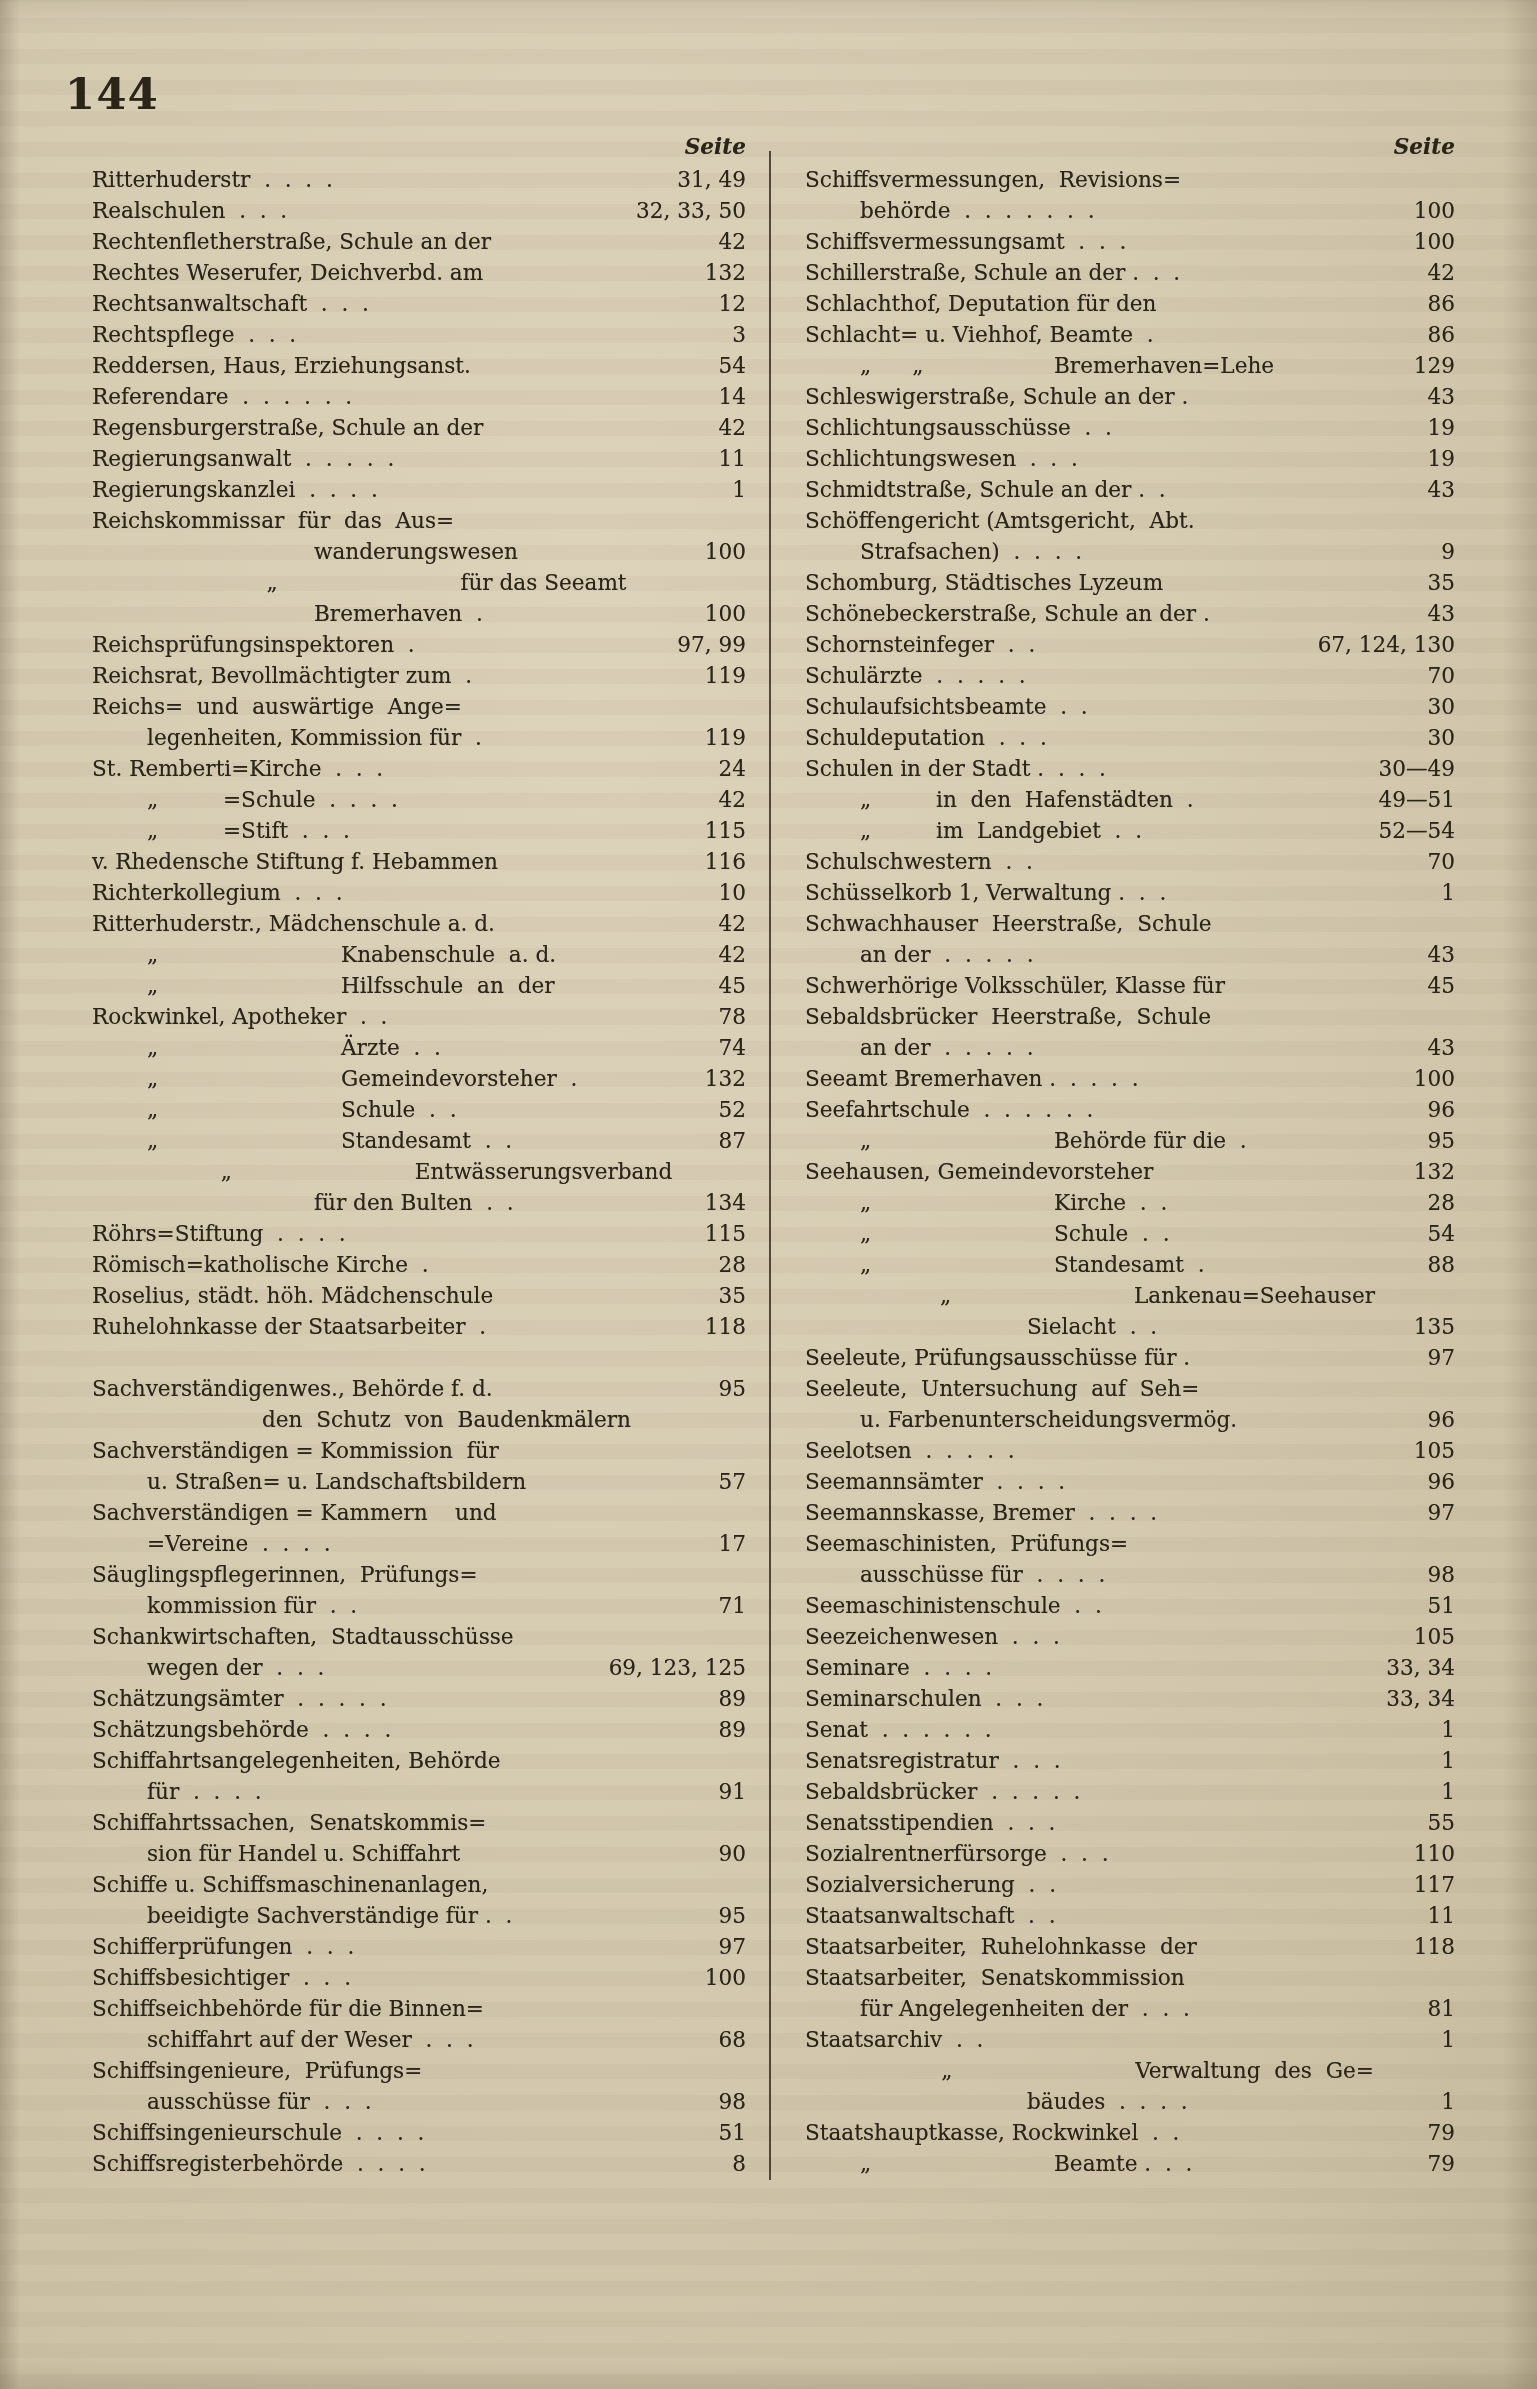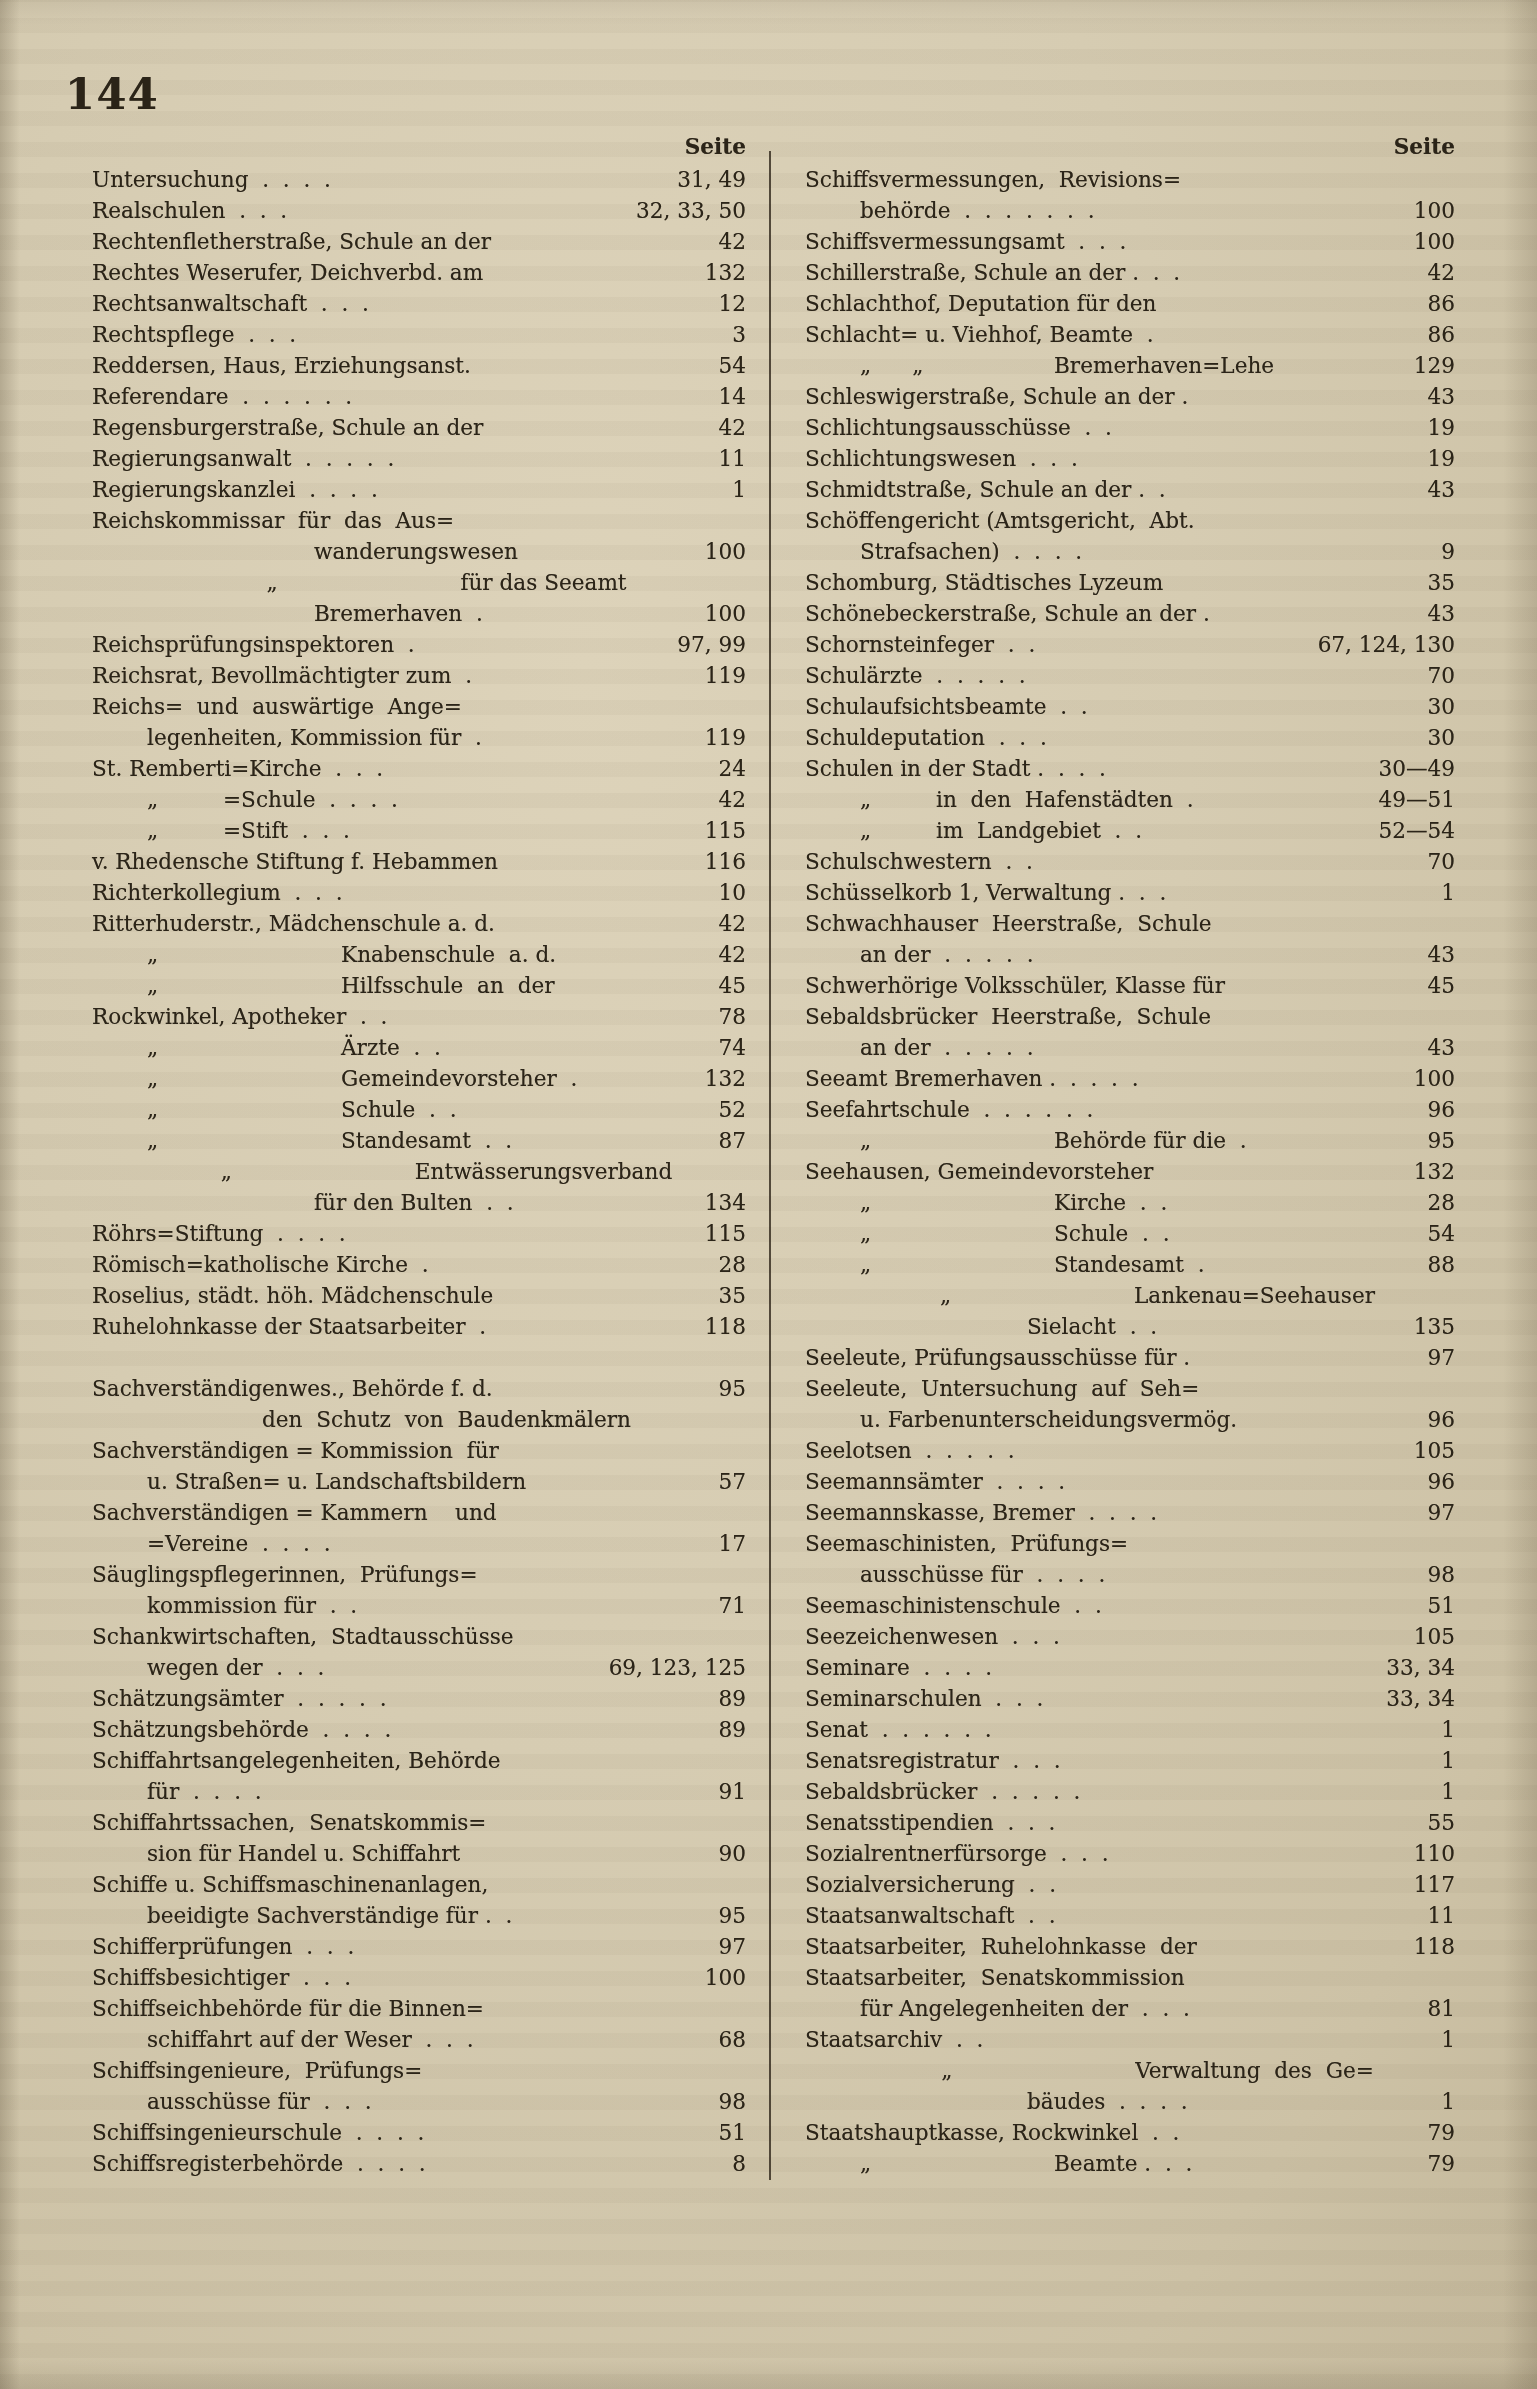--- a/index.html
+++ b/index.html
@@ -30,21 +30,21 @@
     color:#2b2418;text-shadow:0 0 0.5px rgba(43,35,23,.5);
   }
   .col{
     position:absolute;top:129px;
     font-size:21.6px;line-height:31px;
     text-shadow:0 0 0.5px rgba(43,35,23,.45);
   }
   .col-left{left:92px;width:654px;}
   .col-right{left:805px;width:650px;}
   .col-header{
-    text-align:right;font-weight:bold;height:35px;line-height:35px;font-size:21.6px;
+    text-align:right;font-weight:bold;height:35px;line-height:35px;font-size:21.6px;font-style:italic;
   }
   .divider{
     position:absolute;left:769px;top:151px;width:1.5px;height:2029px;
     background:rgba(43,35,23,.78);
   }
   .line{display:flex;align-items:baseline;height:31px;white-space:pre;overflow:visible;}
   .line .txt{white-space:pre;}
   .line .pg{margin-left:auto;padding-left:7px;white-space:pre;}
   .ind1{padding-left:55px;justify-content:center;}
   .ind2{padding-left:222px;}
@@ -57,21 +57,21 @@
 
 <div class="page">
 
   <div class="folio">144</div>
 
   <div class="divider"></div>
 
   <div class="col col-left">
     <div class="col-header">Seite</div>
     <div>
-        <div class="line ind0"><span class="txt">Untersuchung  .  .  .  .</span><span class="pg">31, 49</span></div>
+        <div class="line ind0"><span class="txt">Ritterhuderstr  .  .  .  .</span><span class="pg">31, 49</span></div>
         <div class="line ind0"><span class="txt">Realschulen  .  .  .</span><span class="pg">32, 33, 50</span></div>
         <div class="line ind0"><span class="txt">Rechtenfletherstraße, Schule an der</span><span class="pg">42</span></div>
         <div class="line ind0"><span class="txt">Rechtes Weserufer, Deichverbd. am</span><span class="pg">132</span></div>
         <div class="line ind0"><span class="txt">Rechtsanwaltschaft  .  .  .</span><span class="pg">12</span></div>
         <div class="line ind0"><span class="txt">Rechtspflege  .  .  .</span><span class="pg">3</span></div>
         <div class="line ind0"><span class="txt">Reddersen, Haus, Erziehungsanst.</span><span class="pg">54</span></div>
         <div class="line ind0"><span class="txt">Referendare  .  .  .  .  .  .</span><span class="pg">14</span></div>
         <div class="line ind0"><span class="txt">Regensburgerstraße, Schule an der</span><span class="pg">42</span></div>
         <div class="line ind0"><span class="txt">Regierungsanwalt  .  .  .  .  .</span><span class="pg">11</span></div>
         <div class="line ind0"><span class="txt">Regierungskanzlei  .  .  .  .</span><span class="pg">1</span></div>

